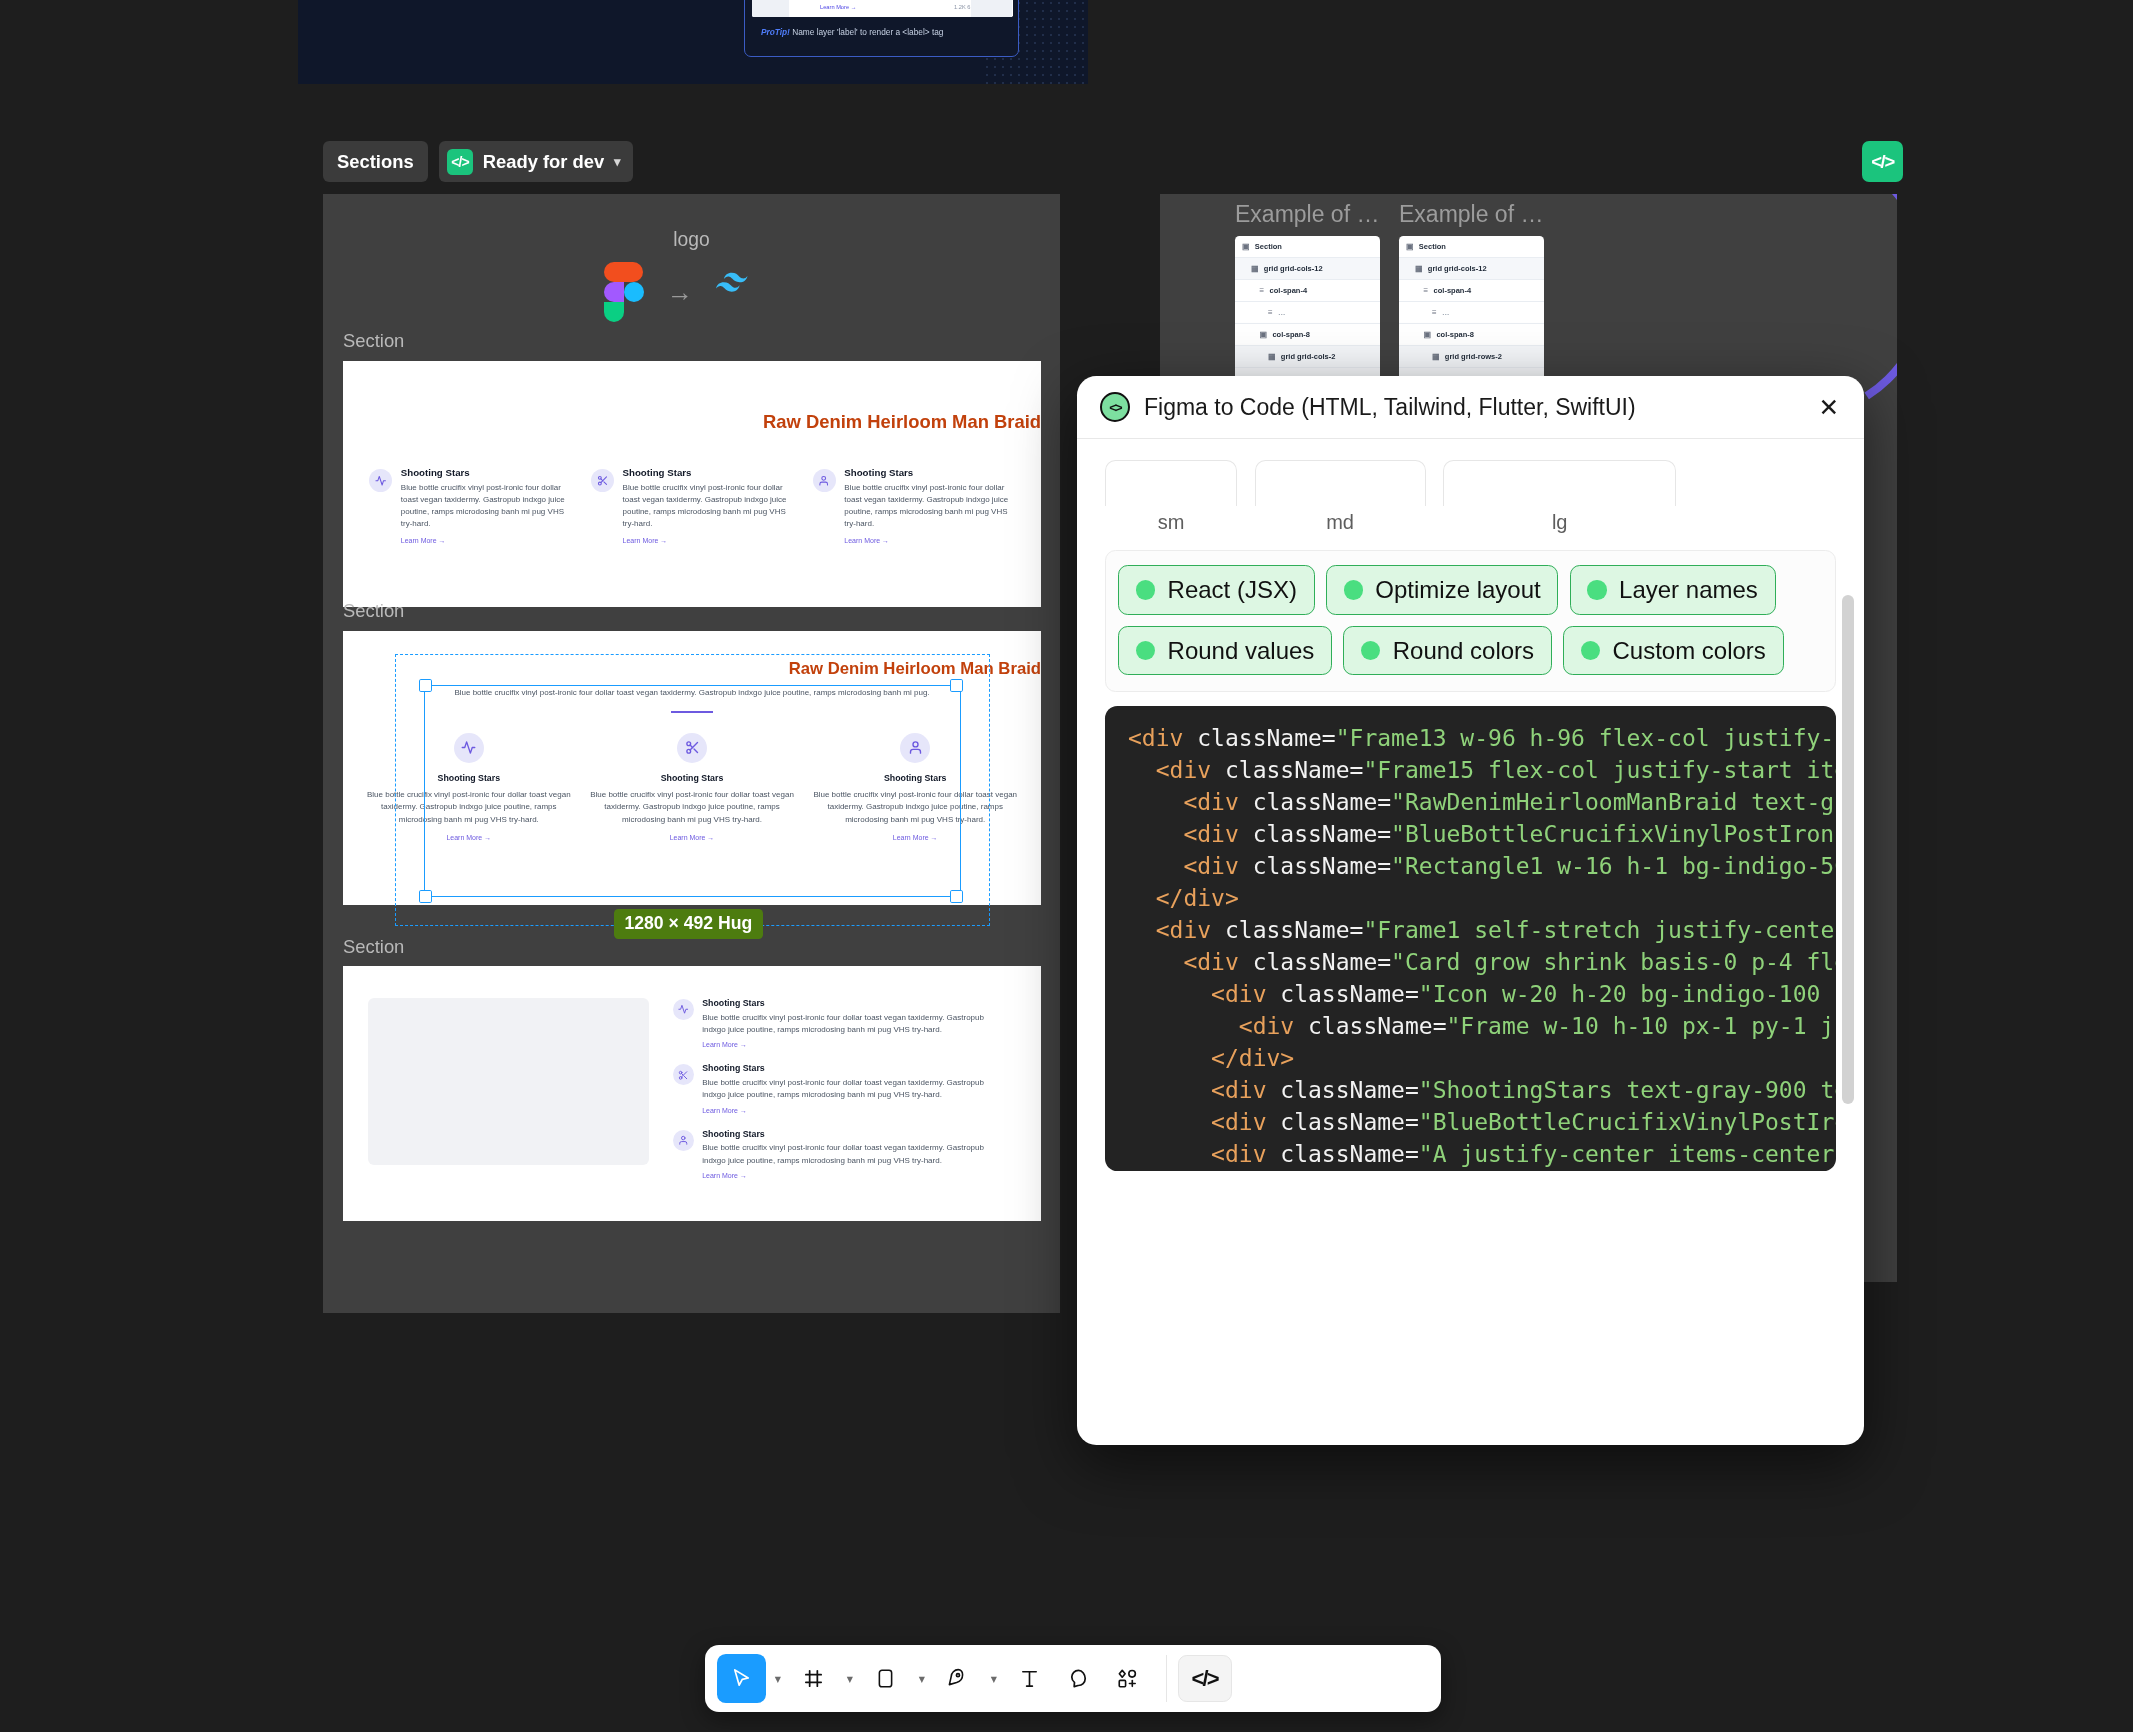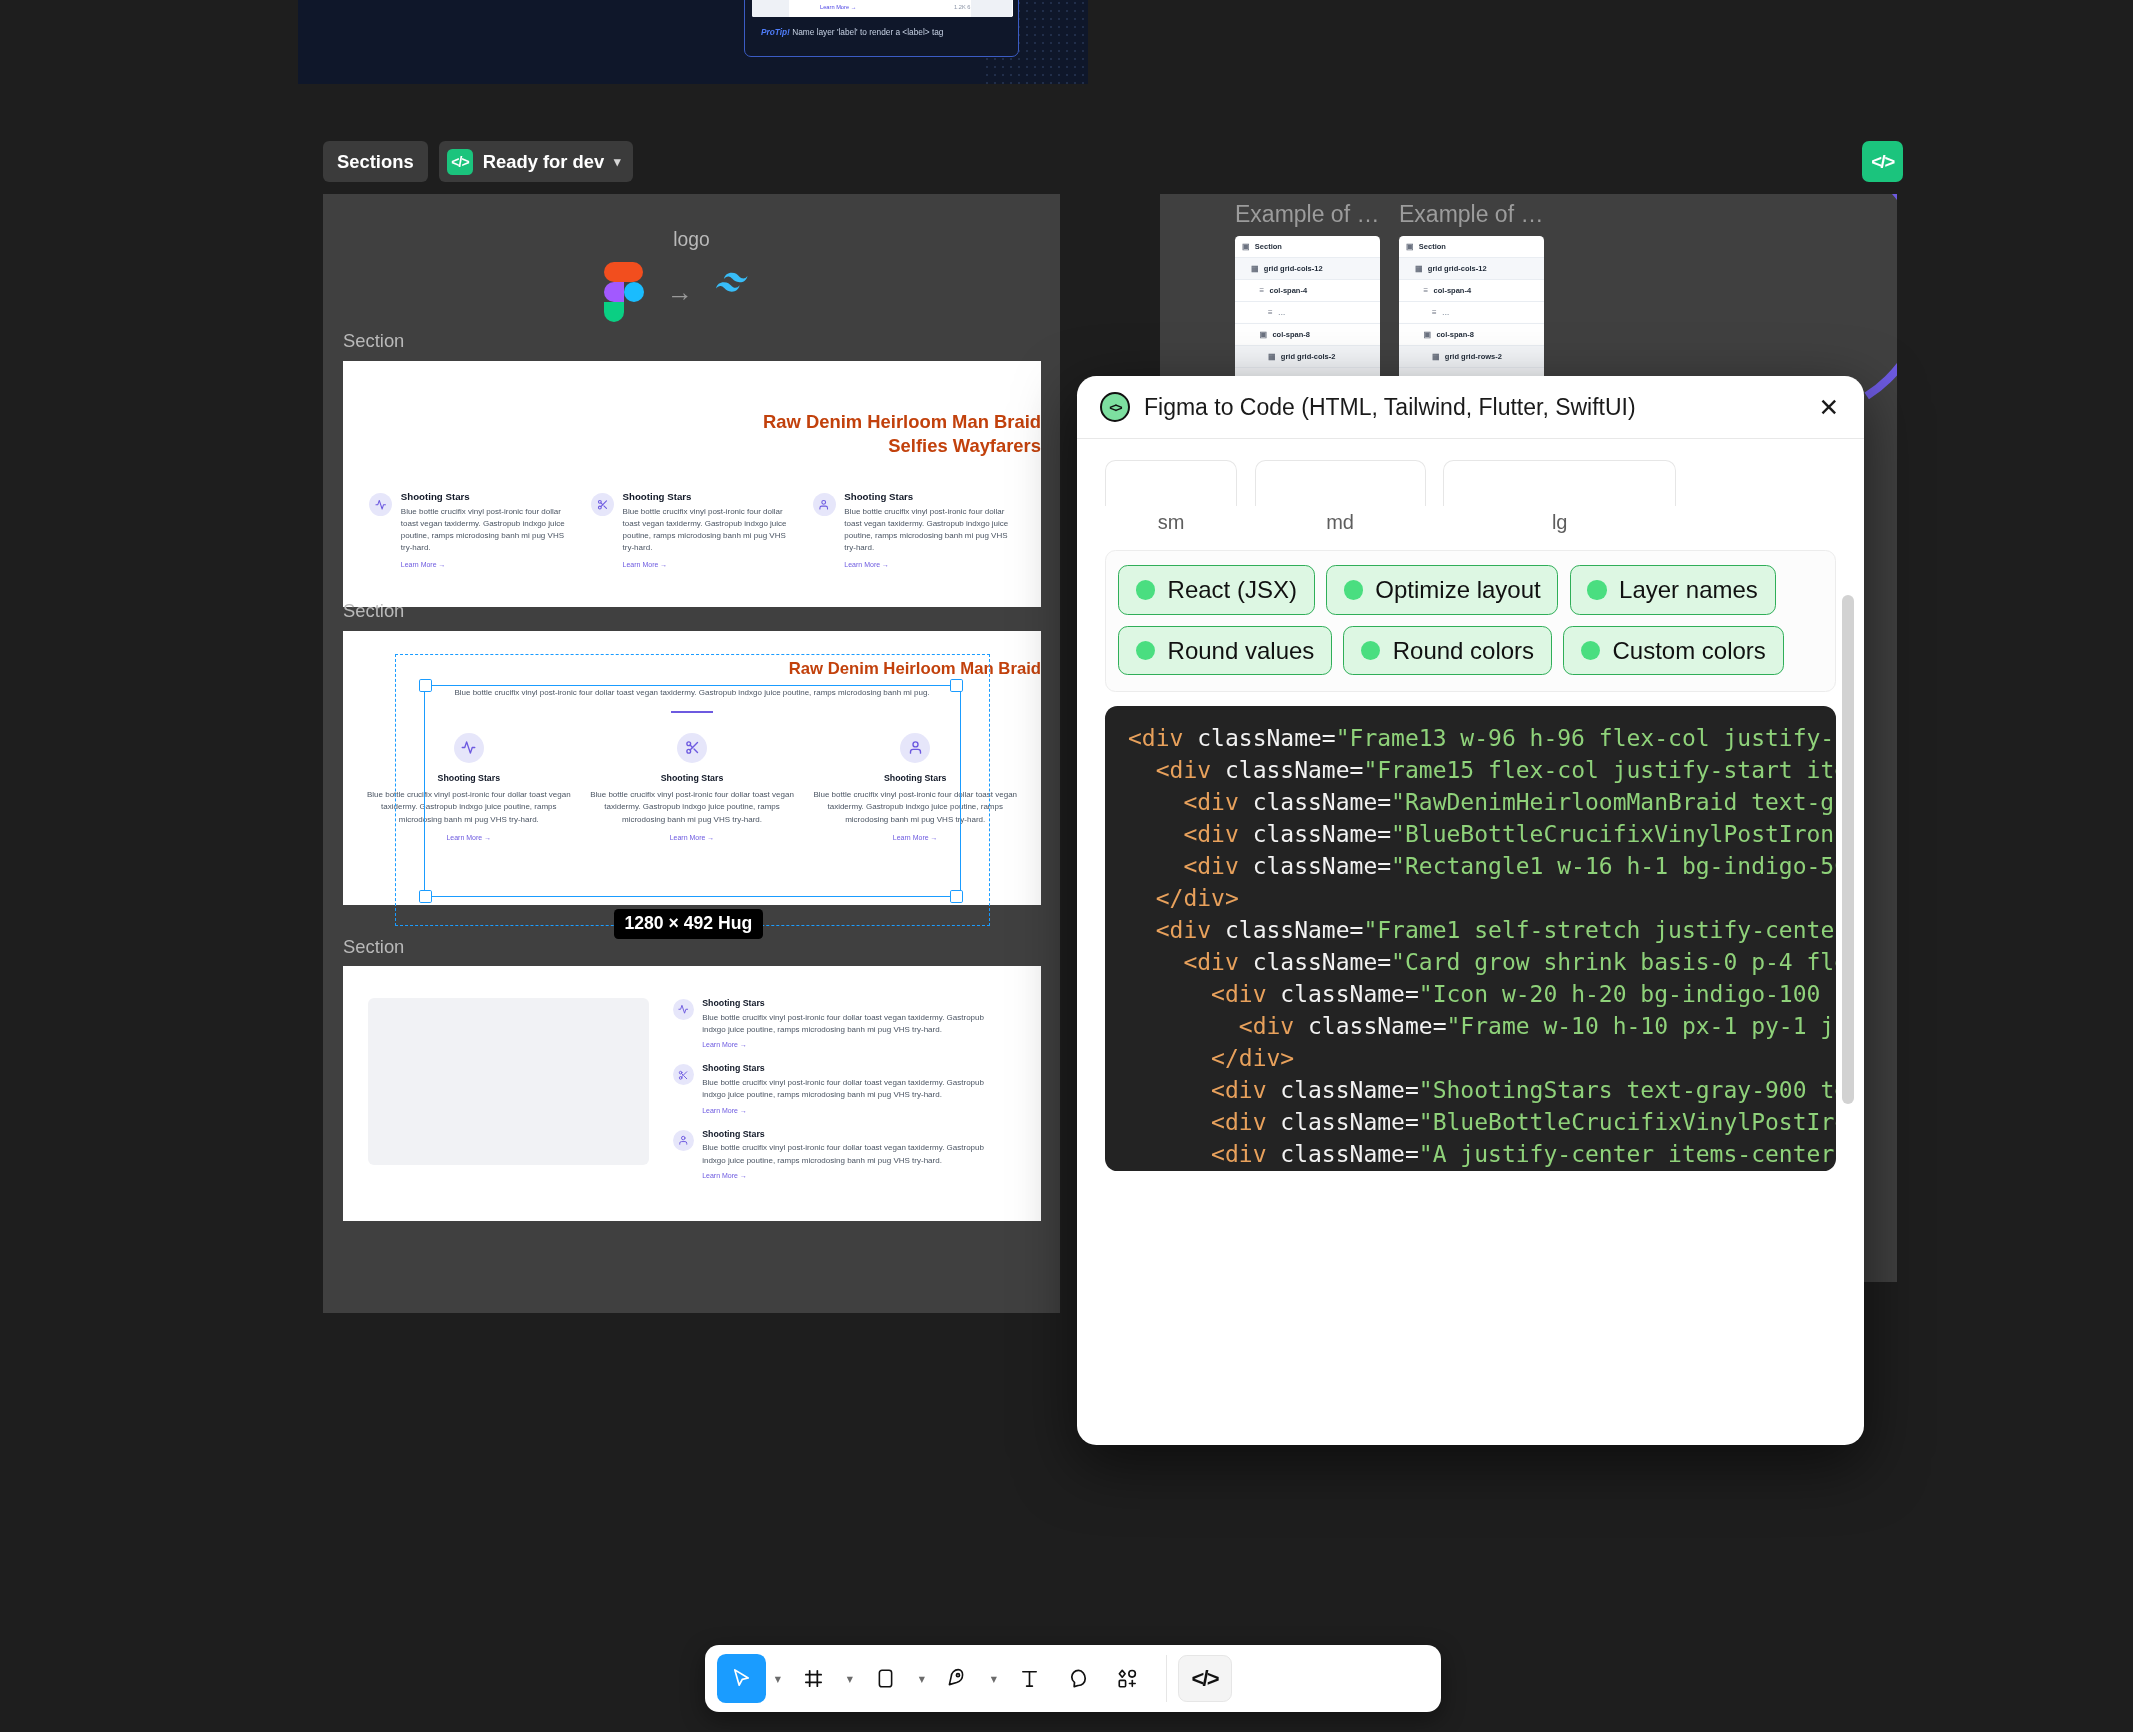--- a/index.html
+++ b/index.html
@@ -117,21 +117,21 @@
   
   .sel-dash {
     position: absolute; border: 1.8px dashed #1a9cff; pointer-events: none;
   }
   .sel-box { position: absolute; border: 1.8px solid #1a9cff; pointer-events: none; }
   .handle {
     position: absolute; width: 13px; height: 13px; background: #ffffff;
     border: 1.8px solid #1a9cff; border-radius: 1.8px;
   }
   .size-badge {
-    position: absolute; background: #000000; color: #ffffff;
+    position: absolute; background: #4d7c0f; color: #ffffff;
     font-size: 17.6px; font-weight: 600; padding: 4.4px 10.5px; border-radius: 4.4px;
     white-space: nowrap;
   }
 
   
   .frame-right {
     position: absolute; left: 1160px; top: 194px; width: 737px; height: 1088px;
     background: #404040; overflow: hidden;
   }
   .ex-label { position: absolute; color: #9c9c9c; font-size: 23px; white-space: nowrap; }
@@ -374,21 +374,20 @@
       <span class="arrow-g">→</span>
       <svg width="63" height="40" viewBox="0 0 54 33">
         <path fill="#38bdf8" d="M13.5 0C9.9 0 7.65 1.8 6.75 5.4c1.35-1.8 2.925-2.475 4.725-2.025 1.027.257 1.761.997 2.574 1.816C15.373 6.53 16.913 8.1 20.25 8.1c3.6 0 5.85-1.8 6.75-5.4-1.35 1.8-2.925 2.475-4.725 2.025-1.027-.257-1.761-.997-2.574-1.816C18.377 1.57 16.837 0 13.5 0zM6.75 8.1C3.15 8.1.9 9.9 0 13.5c1.35-1.8 2.925-2.475 4.725-2.025 1.027.257 1.761.997 2.574 1.816 1.324 1.339 2.864 2.909 6.201 2.909 3.6 0 5.85-1.8 6.75-5.4-1.35 1.8-2.925 2.475-4.725 2.025-1.027-.257-1.761-.997-2.574-1.816C11.627 9.67 10.087 8.1 6.75 8.1z"></path>
       </svg>
     </div>
 
     <div class="sec-label" style="left:20px; top:136px;">Section</div>
     <div class="board" style="left:20px; top:167px; width:698px; height:246px;">
       <div class="bd-title" style="font-size:18.4px; line-height:24px; margin-top:49px;">
         <div>Raw Denim Heirloom Man Braid</div>
-        <div>Selfies Wayfarers</div>
       </div>
       <div class="feat-row" style="margin-top:33px; padding:0 26px; gap:19.3px;">
         <div class="feat" style="flex:1; gap:8.8px;">
           <span class="pill-icon" style="width:23px;height:23px;margin-top:1.8px;">
             <svg width="11.4" height="11.4" viewBox="0 0 24 24" fill="none" stroke="#6d5ae0" stroke-width="2.2" stroke-linecap="round" stroke-linejoin="round">
                 <polyline points="22 12 18 12 15 21 9 3 6 12 2 12"></polyline>
               </svg>
           </span>
           <div style="flex:1;">
             <div class="feat-h" style="font-size:9.7px;">Shooting Stars</div>

